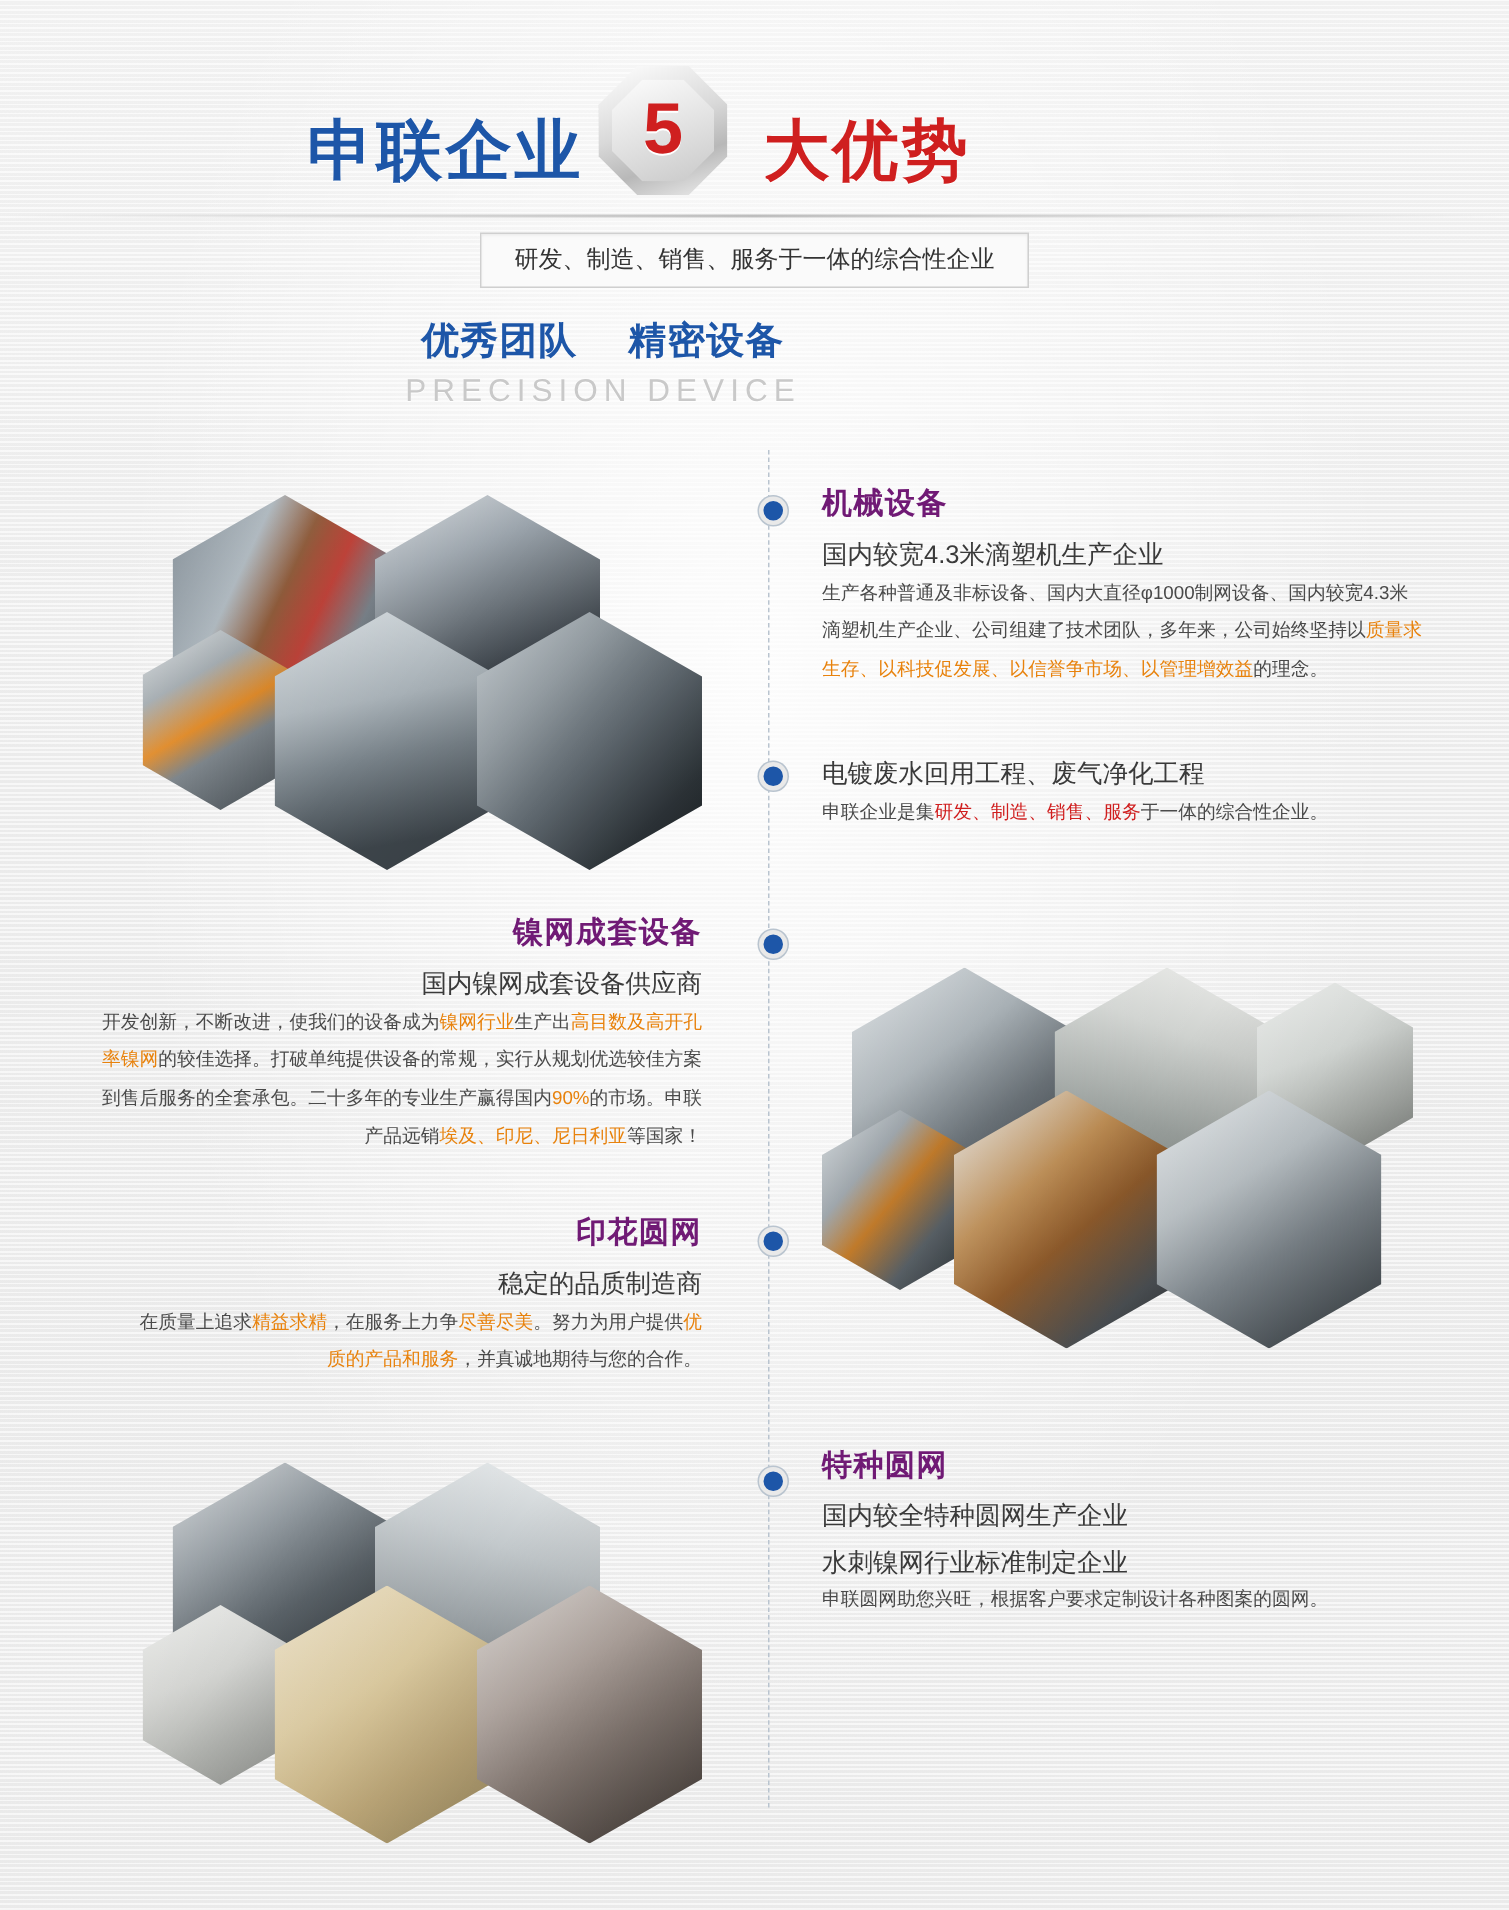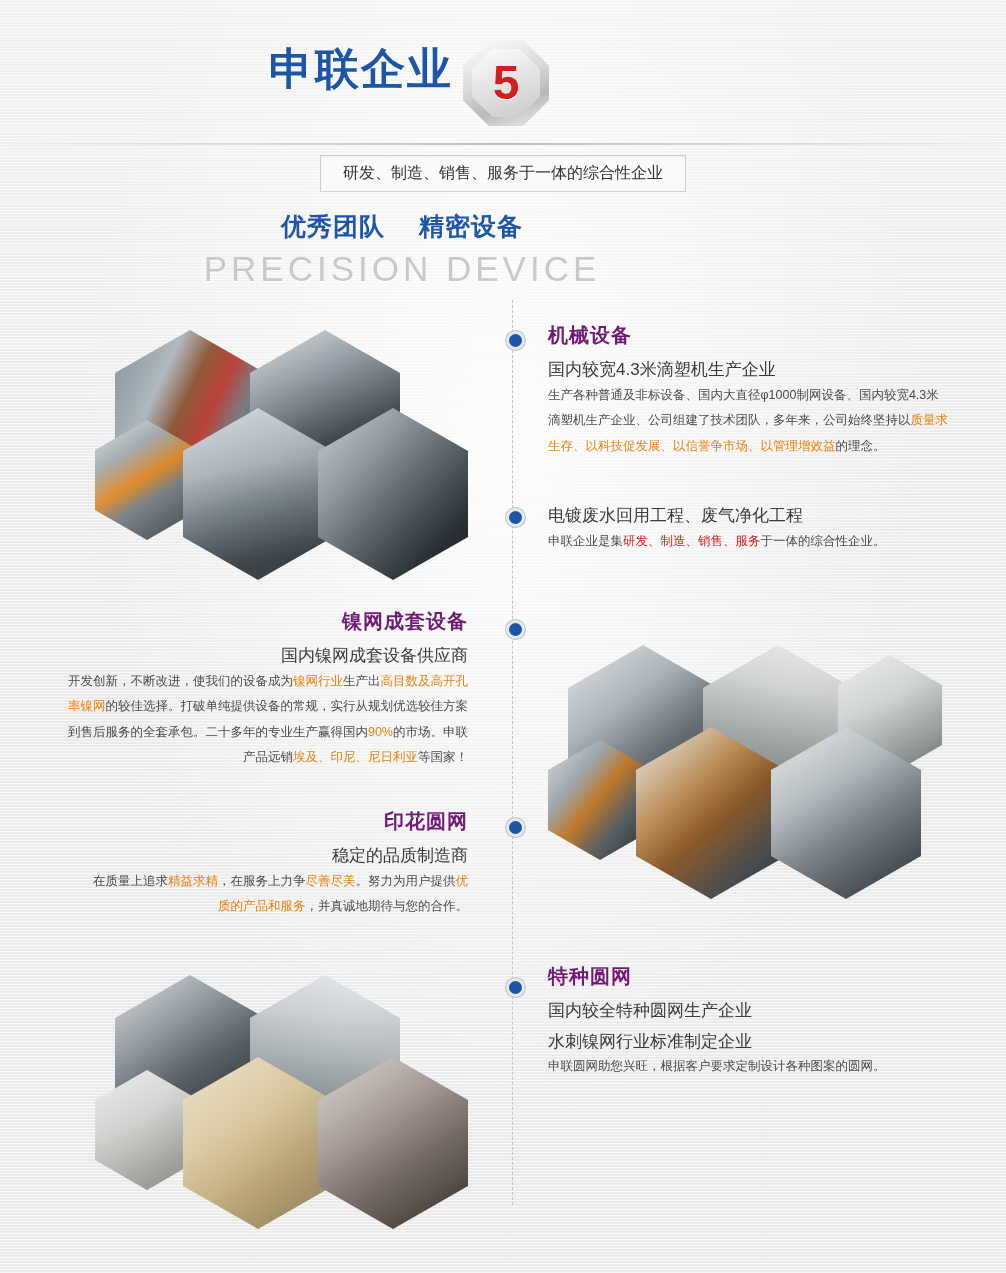--- a/index.html
+++ b/index.html
@@ -24,21 +24,21 @@
   }
   .vignette{
     position:absolute;inset:0;
     background:radial-gradient(ellipse at 50% 35%,rgba(255,255,255,0.85) 0%,rgba(255,255,255,0) 60%);
     pointer-events:none;
   }
 
   
   .header{
     position:absolute;top:40px;left:0;width:828px;height:90px;
-    display:flex;align-items:flex-start;justify-content:center;
+    display:flex;align-items:flex-end;justify-content:center;padding-left:12px;
   }
   .header .t1{
     font-size:44px;font-weight:bold;color:#1d56a8;letter-spacing:2px;
     text-shadow:0 1px 0 #fff;
   }
   .header .t2{
     font-size:44px;font-weight:bold;color:#cf1f1f;letter-spacing:2px;
     text-shadow:0 1px 0 #fff;margin-left:14px;
   }
   .badge{
@@ -75,21 +75,21 @@
     box-shadow:0 1px 2px rgba(0,0,0,.06) inset;
   }
 
   
   .sect{
     position:absolute;top:210px;left:0;width:804px;text-align:center;
   }
   .sect .cn{font-size:25px;font-weight:bold;color:#1d56a8;letter-spacing:1px;}
   .sect .cn .sp{display:inline-block;width:18px;}
   .sect .en{
-    font-size:35px;color:#c9c9c9;letter-spacing:4px;margin-top:6px;
+    font-size:21px;color:#c9c9c9;letter-spacing:4px;margin-top:6px;
     font-weight:500;text-shadow:0 1px 0 #fff;
   }
 
   
   .timeline{
     position:absolute;left:512px;top:300px;width:1px;height:905px;
     border-left:1px dashed #b9c4cf;
   }
   .dot{
     position:absolute;width:13px;height:13px;border-radius:50%;
@@ -162,20 +162,21 @@
 <div class="texture"></div>
 <div class="vignette"></div>
 
 <div class="header">
   <span class="t1">申联企业</span>
   <span class="badge">
     <span class="oct"></span>
     <span class="oct-inner"></span>
     <span class="num">5</span>
   </span>
+  <span class="t2">大优势</span>
 </div>
 <div class="hr-line"></div>
 
 <div class="subbox">研发、制造、销售、服务于一体的综合性企业</div>
 
 <div class="sect">
   <div class="cn">
     <span>优秀团队</span>
     <span class="sp"></span>
     <span>精密设备</span>

